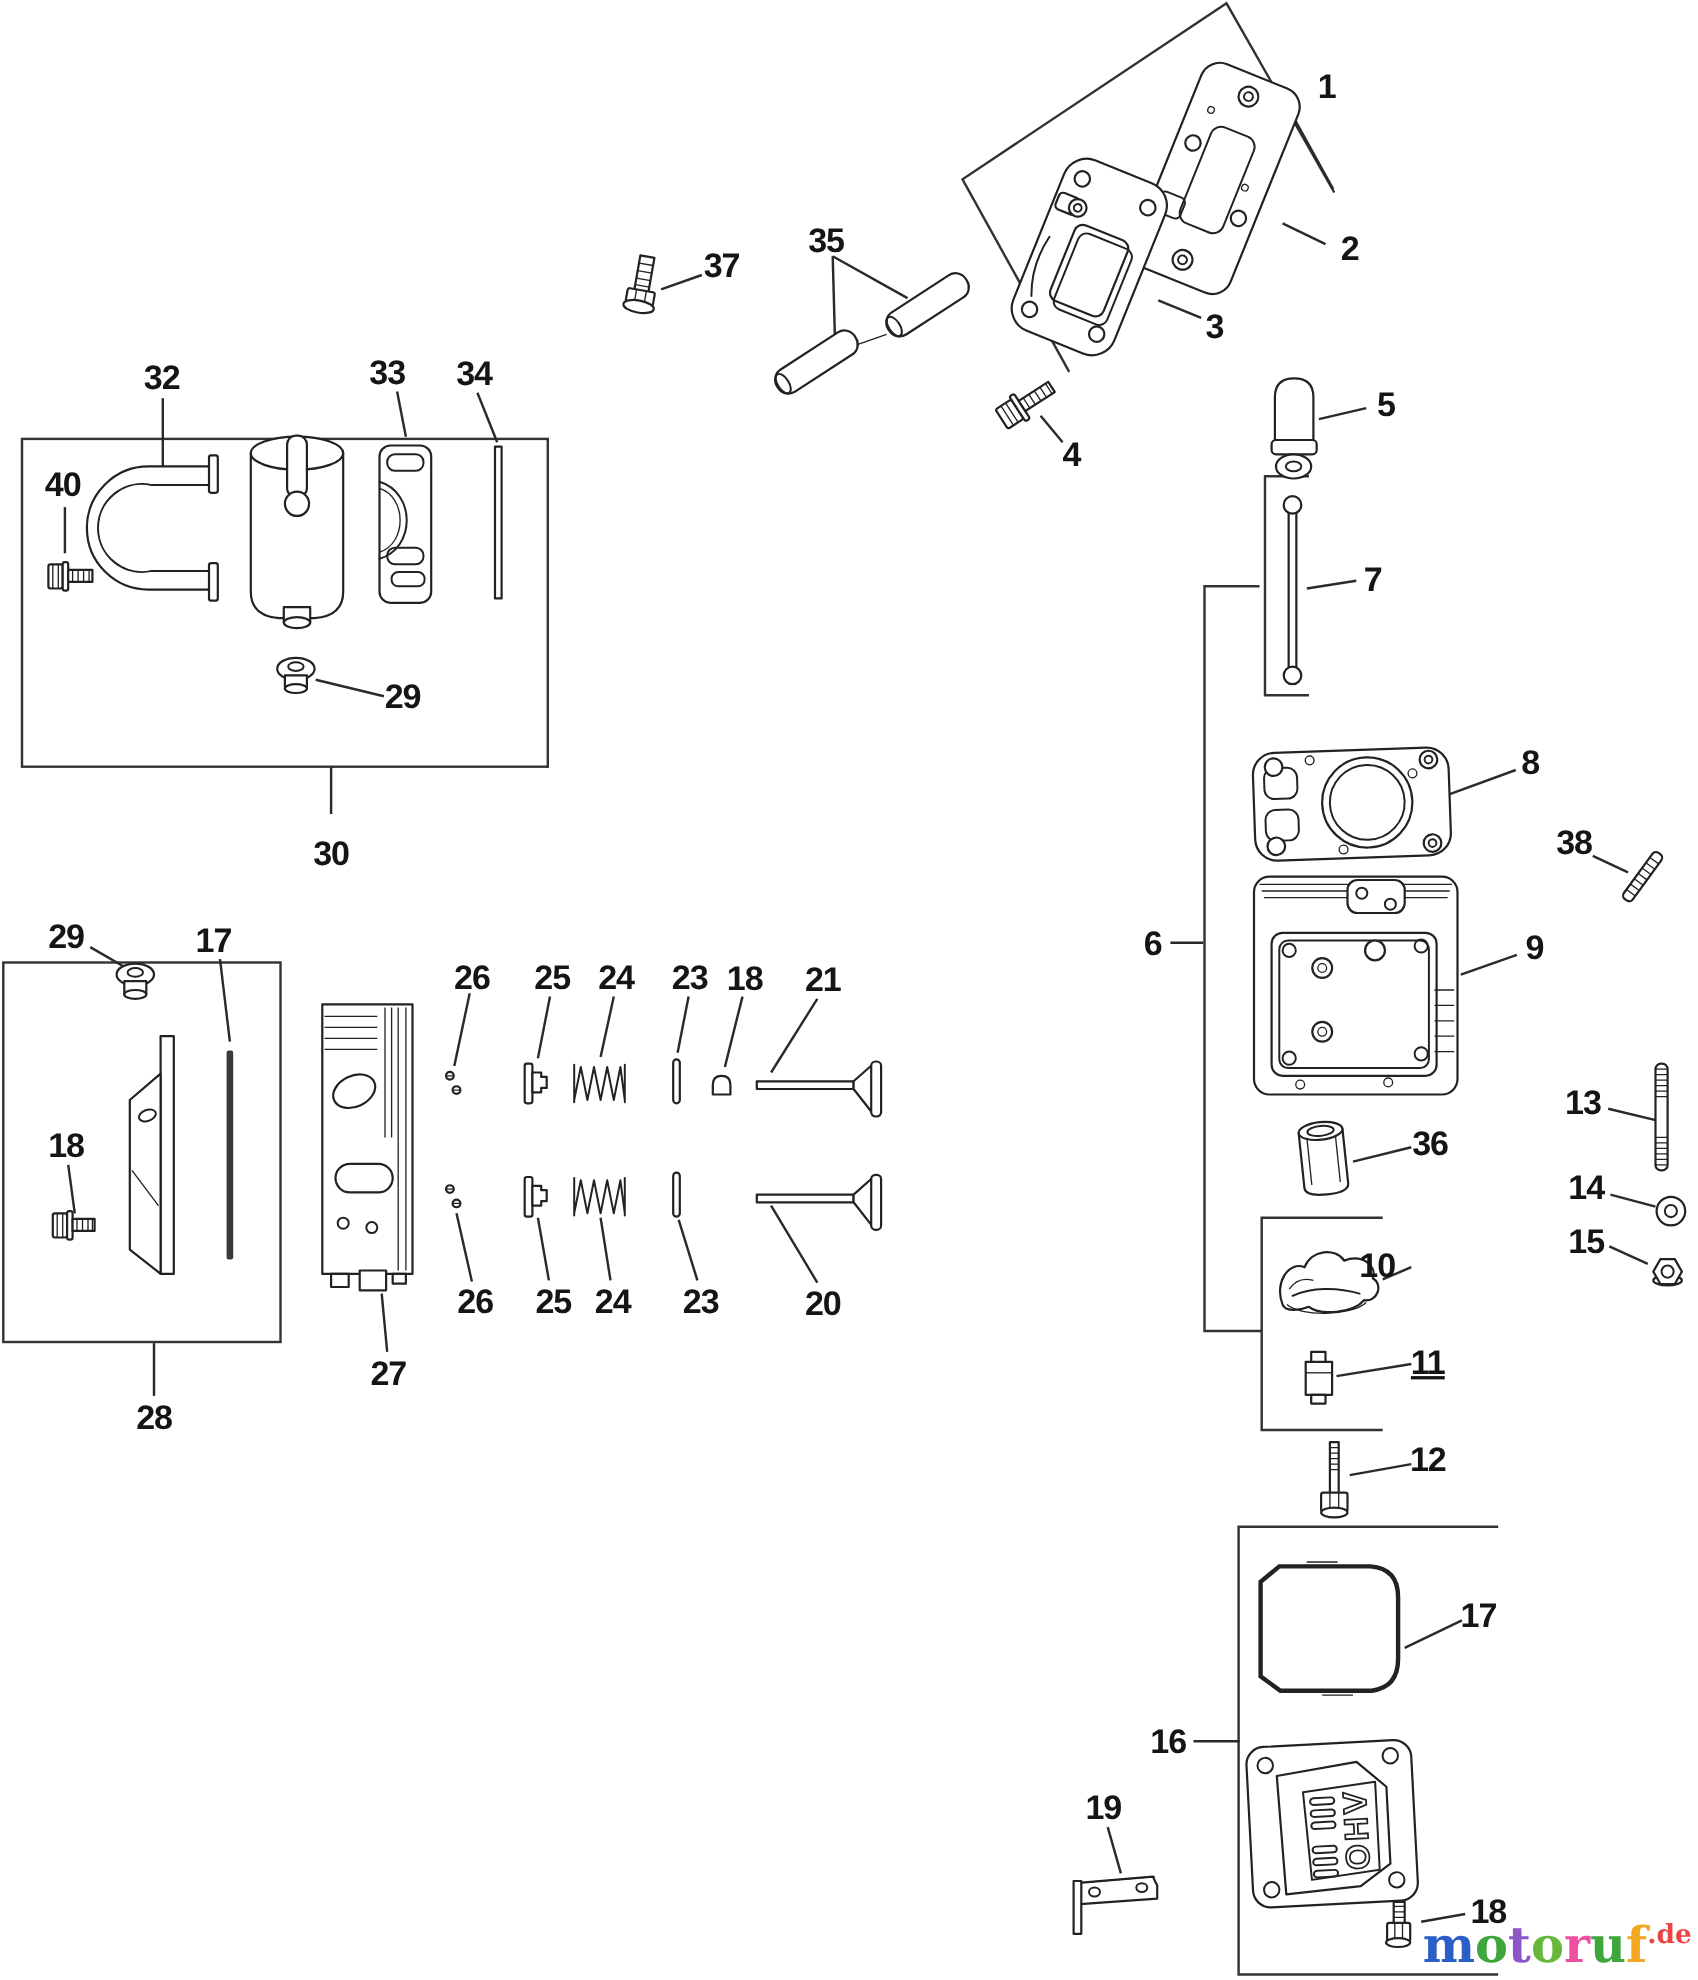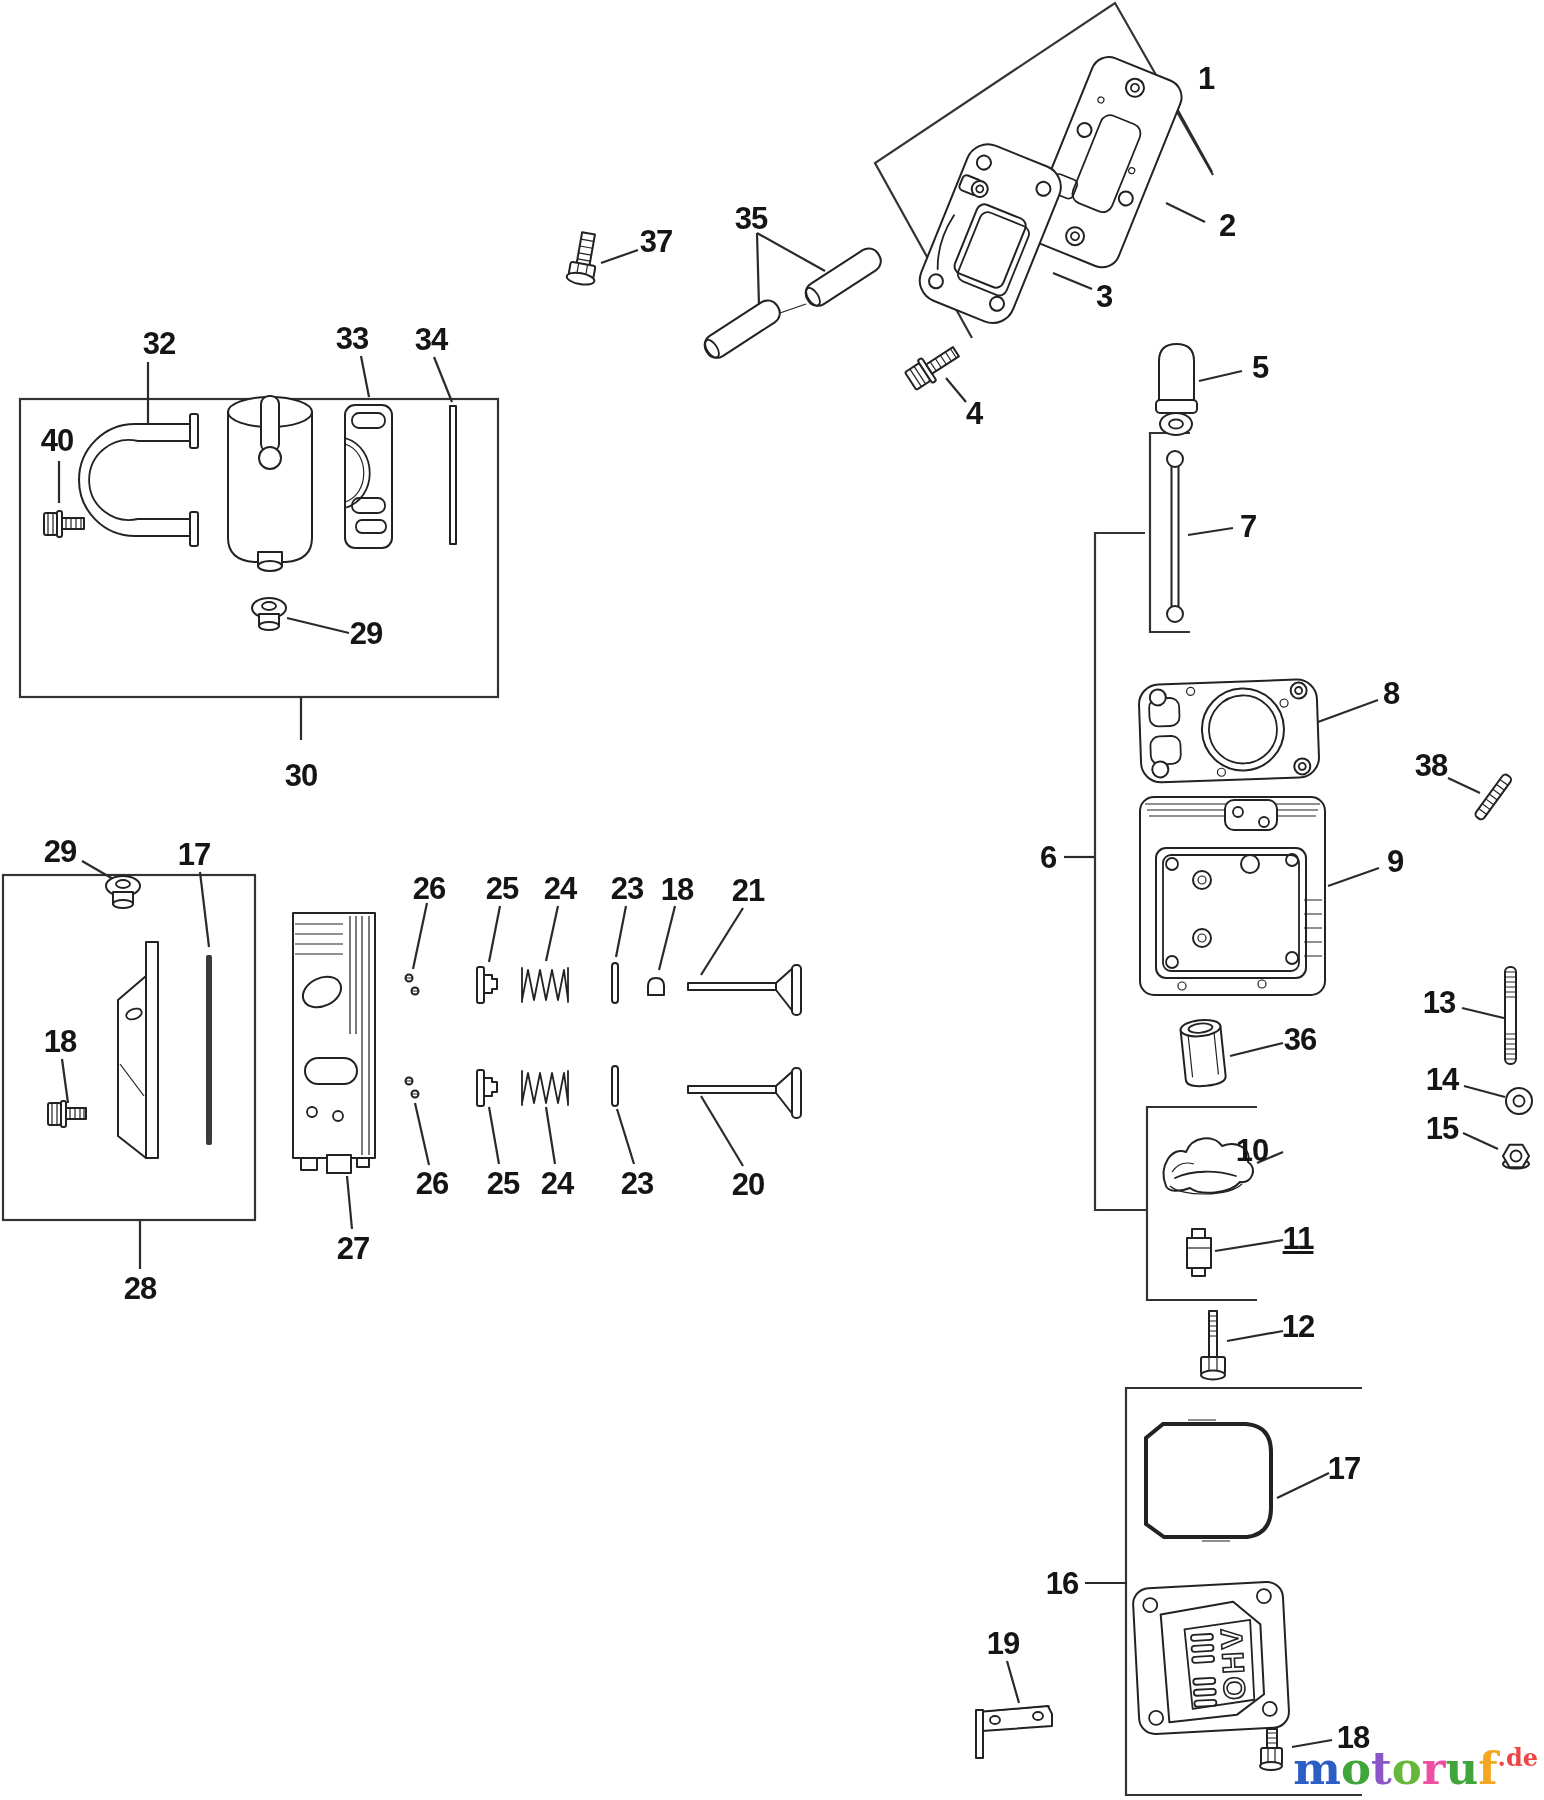--- a/index.html
+++ b/index.html
@@ -389,21 +389,21 @@
 
 <div id="callouts">
       <div class="callout" style="left: 1206px; top: 79px;">1</div>
       <div class="callout" style="left: 1227px; top: 226px;">2</div>
       <div class="callout" style="left: 1104px; top: 297px;">3</div>
       <div class="callout" style="left: 974px; top: 414px;">4</div>
       <div class="callout" style="left: 1260px; top: 368px;">5</div>
       <div class="callout" style="left: 751px; top: 219px;">35</div>
       <div class="callout" style="left: 656px; top: 242px;">37</div>
       <div class="callout" style="left: 57px; top: 441px;">40</div>
-      <div class="callout" style="left: 147px; top: 344px; margin-left: 12px;">32</div>
+      <div class="callout" style="left: 147px; top: 344px;">32</div>
       <div class="callout" style="left: 352px; top: 339px;">33</div>
       <div class="callout" style="left: 431px; top: 340px;">34</div>
       <div class="callout" style="left: 366px; top: 634px;">29</div>
       <div class="callout" style="left: 301px; top: 776px;">30</div>
       <div class="callout" style="left: 60px; top: 852px;">29</div>
       <div class="callout" style="left: 194px; top: 855px;">17</div>
       <div class="callout" style="left: 60px; top: 1042px;">18</div>
       <div class="callout" style="left: 140px; top: 1289px;">28</div>
       <div class="callout" style="left: 353px; top: 1249px;">27</div>
       <div class="callout" style="left: 429px; top: 889px;">26</div>

